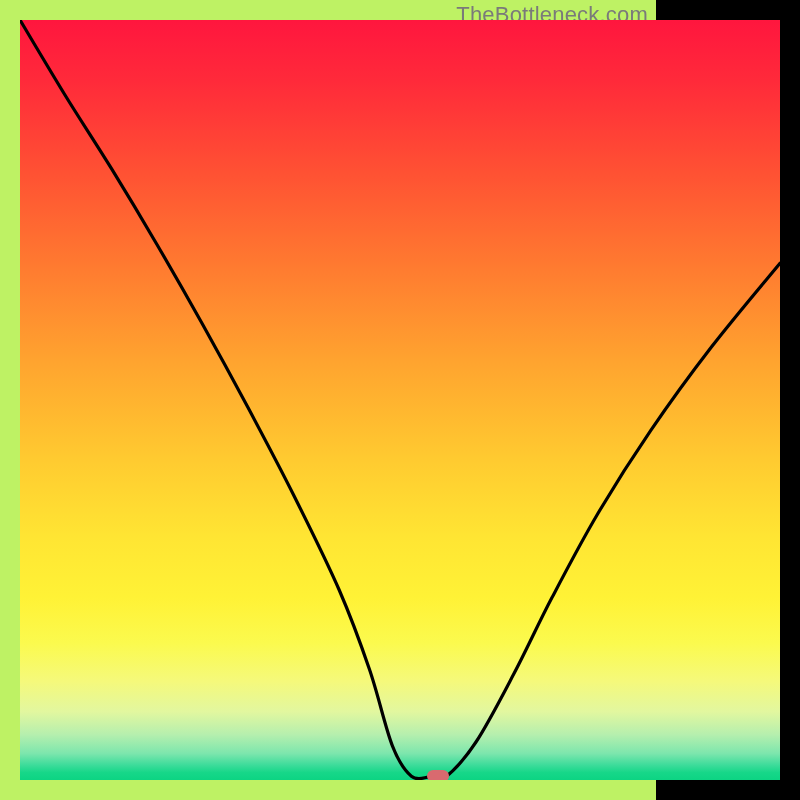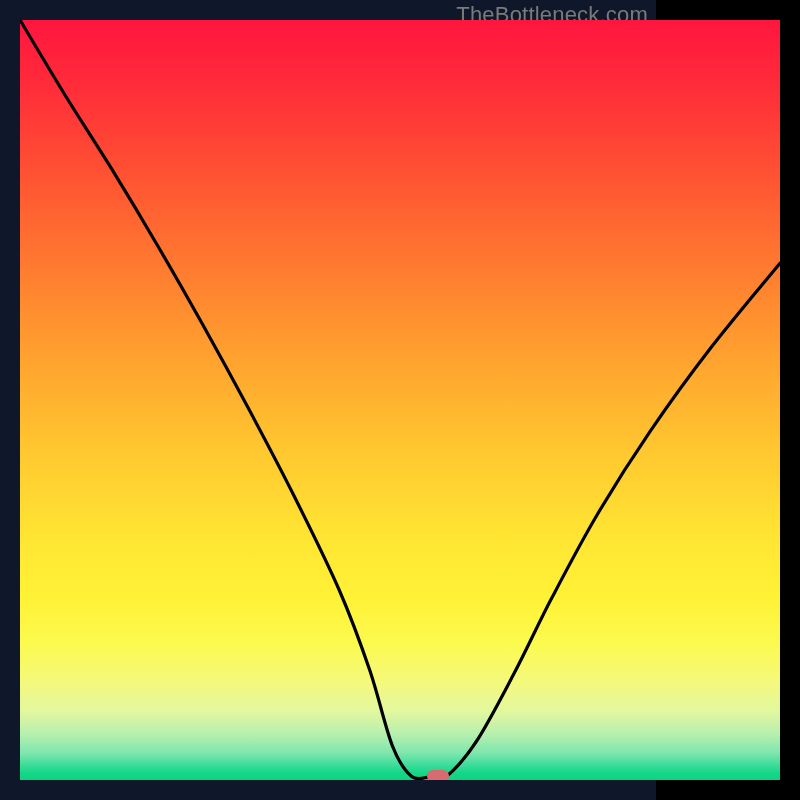--- a/index.html
+++ b/index.html
@@ -8,21 +8,21 @@
     width: 800px;
     height: 800px;
     background: #000;
     font-family: Arial, Helvetica, sans-serif;
     overflow: hidden;
   }
   .stage {
     position: relative;
     width: 656px;
     height: 800px;
-    background: #0f172a;
+    background: #bef264;
   }
   .plot-area {
     position: absolute;
     left: 20px;
     top: 20px;
     width: 760px;
     height: 760px;
     overflow: hidden;
   }
   .gradient {

